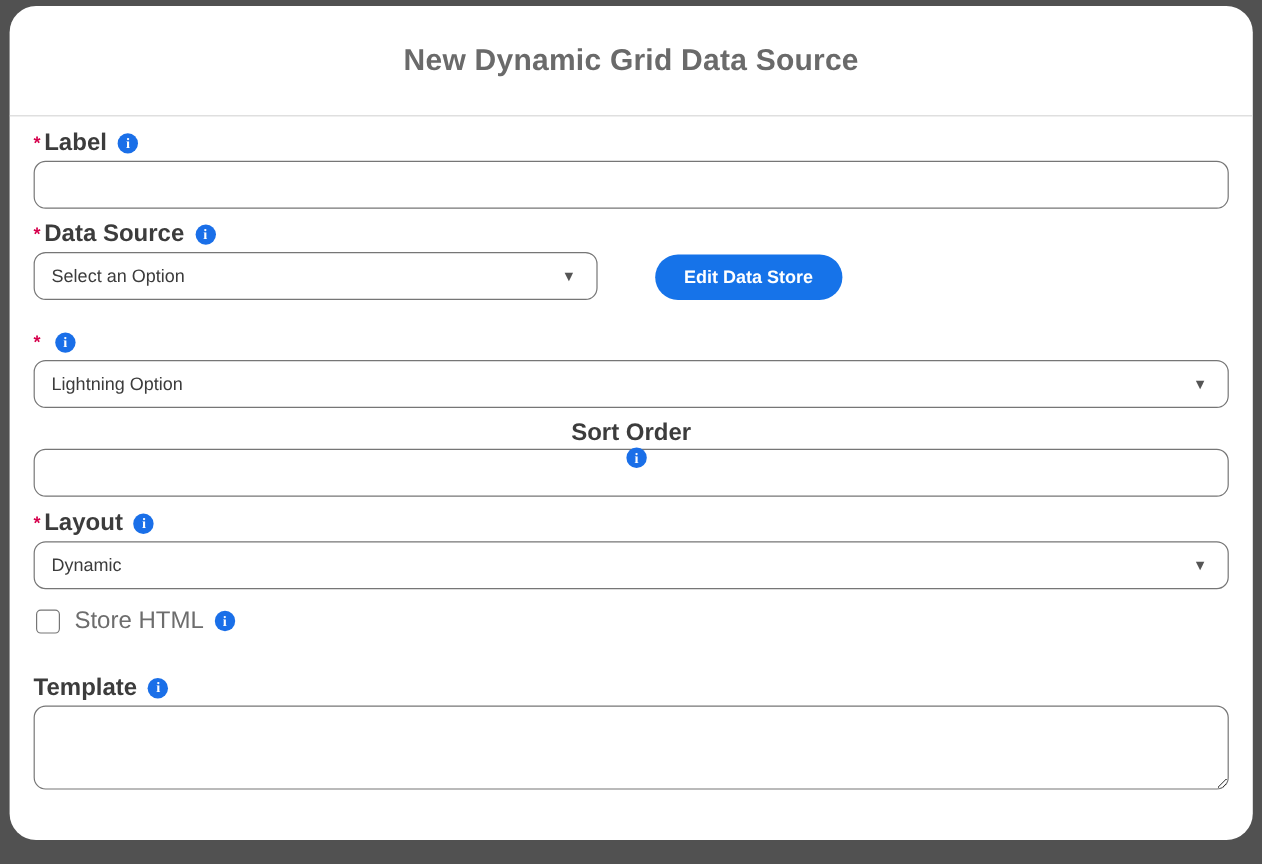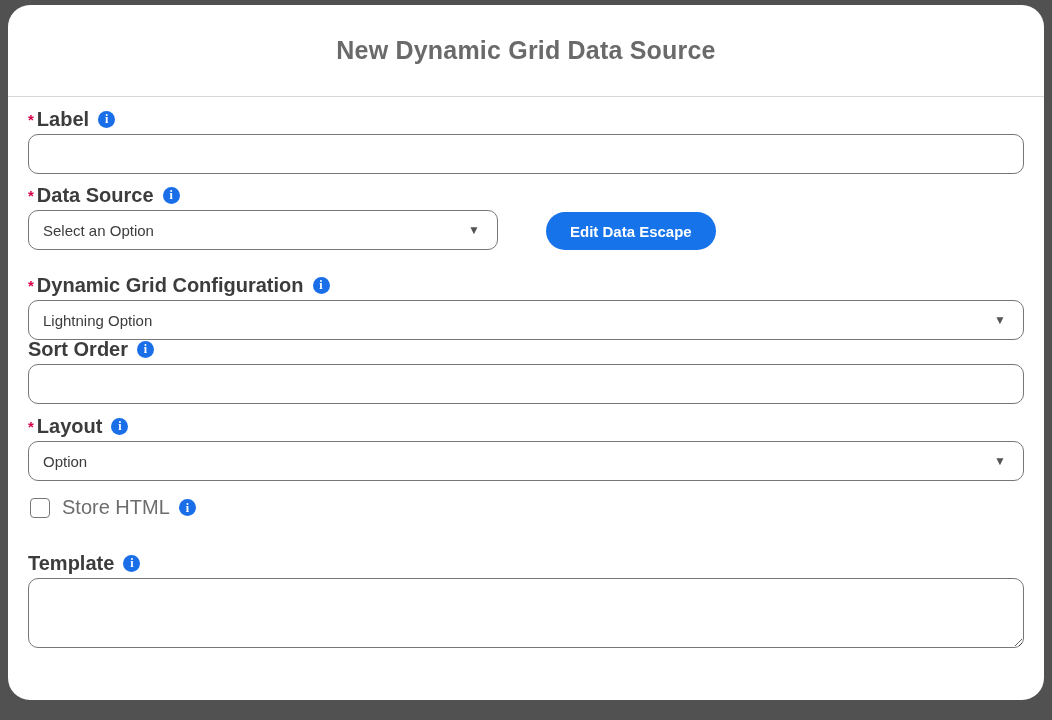--- a/index.html
+++ b/index.html
@@ -141,46 +141,45 @@
     <div class="label-row" style="margin-top:12px;">
       <span class="asterisk">*</span>
       <span class="flabel">Data Source</span>
       <span class="info-icon">i</span>
     </div>
     <div class="row-inline">
       <div class="select" style="width:470px; flex:0 0 auto;">
         <span>Select an Option</span>
         <span class="arrow">▼</span>
       </div>
-      <button class="btn-pill" style="margin-left:48px;">Edit Data Escape</button>
+      <button class="btn-pill" style="margin-left:48px;">Edit Data Store</button>
     </div>
 
     <div class="label-row" style="margin-top:26px;">
       <span class="asterisk">*</span>
-      <span class="flabel">Dynamic Grid Configuration</span>
       <span class="info-icon">i</span>
     </div>
     <div class="select">
       <span>Lightning Option</span>
       <span class="arrow">▼</span>
     </div>
 
-    <div class="label-row" style="">
+    <div class="label-row" style="margin-top:10px;flex-direction:column;">
       <span class="flabel">Sort Order</span>
       <span class="info-icon">i</span>
     </div>
     <input class="text-input" type="text" value="" style="">
 
     <div class="label-row" style="margin-top:13px;">
       <span class="asterisk">*</span>
       <span class="flabel">Layout</span>
       <span class="info-icon">i</span>
     </div>
     <div class="select">
-      <span>Option</span>
+      <span>Dynamic</span>
       <span class="arrow">▼</span>
     </div>
 
     <div class="checkbox-row" style="margin-top:15px;">
       <input type="checkbox" class="checkbox" style="">
       <span class="flabel muted">Store HTML</span>
       <span class="info-icon">i</span>
     </div>
 
     <div class="label-row" style="margin-top:35px;">

